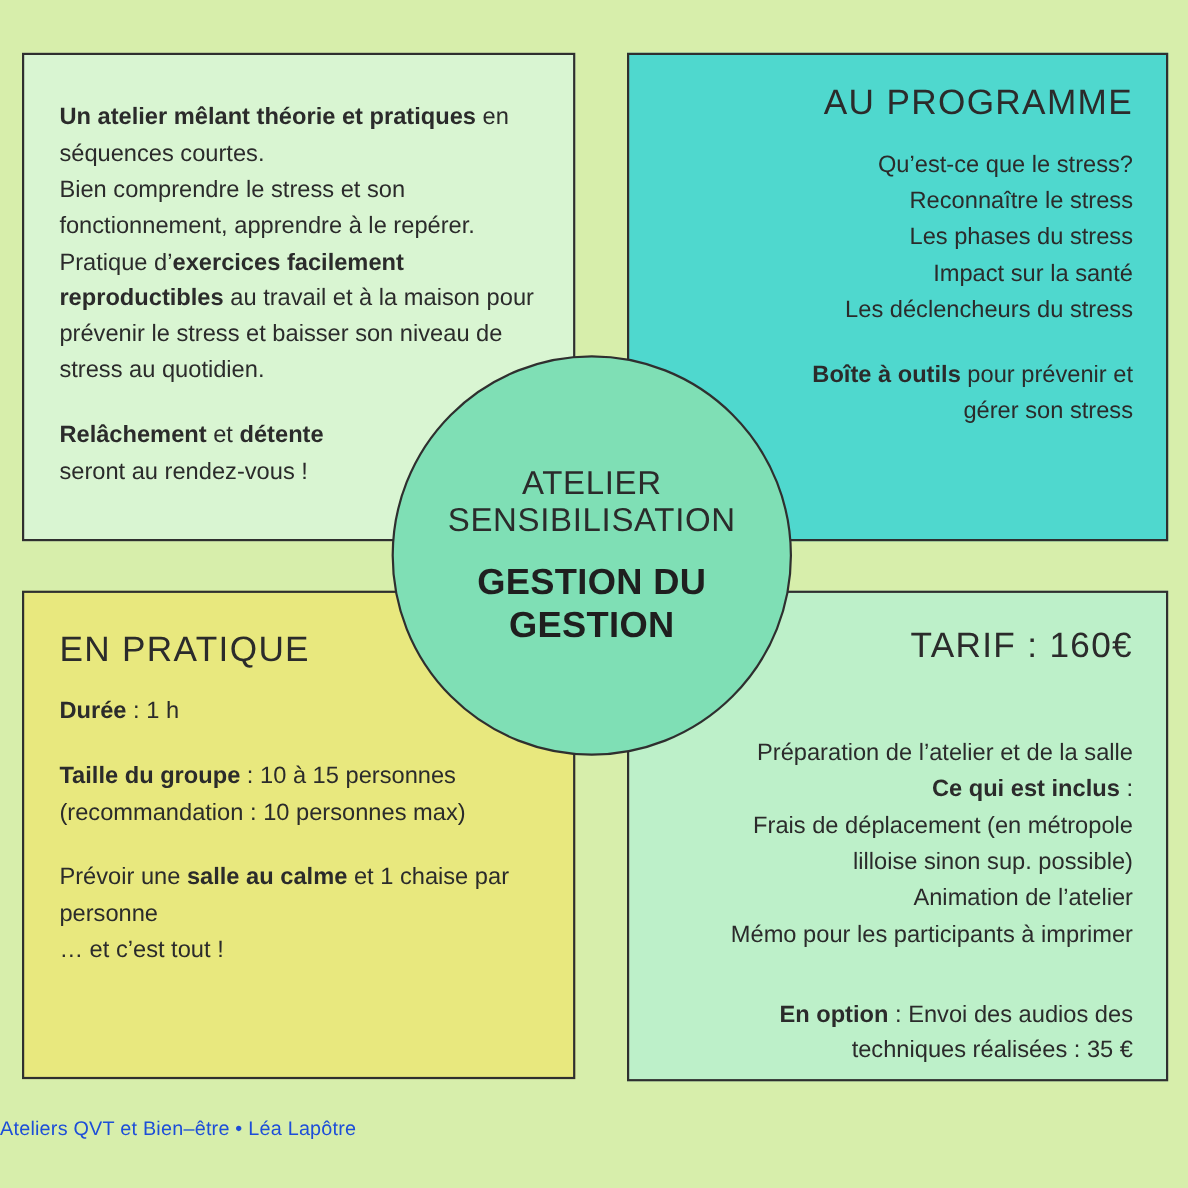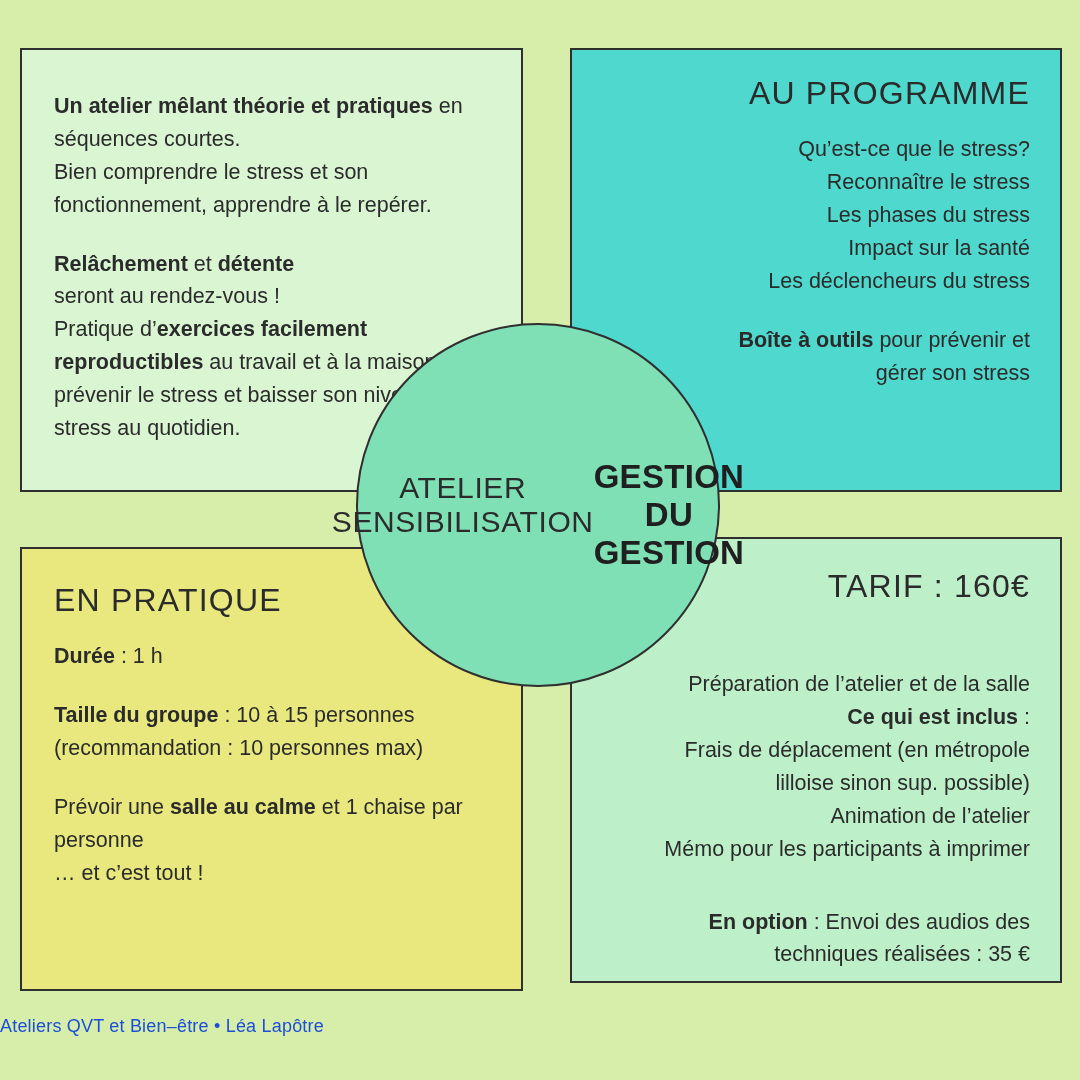--- a/index.html
+++ b/index.html
@@ -30,21 +30,20 @@
     left:570px;top:48px;width:492px;height:444px;
     background:#4fd8ce;
     padding:26px 30px 0 24px;
     text-align:right;
   }
   
   #panel-practical{
     left:20px;top:537px;width:503px;height:444px;
     background:#e8e87e;
     padding:34px 22px 0 32px;
-    margin-top:10px;
   }
   
   #panel-pricing{
     left:570px;top:537px;width:492px;height:446px;
     background:#bdf0c9;
     padding:30px 30px 0 24px;
     text-align:right;
   }
 
   .heading{
@@ -79,21 +78,21 @@
   
   #center-circle{
     position:absolute;
     left:356px;top:323px;
     width:364px;height:364px;
     border-radius:50%;
     background:#7fdfb5;
     border:2px solid #2f2f2f;
     box-sizing:border-box;
     display:flex;
-    flex-direction:row;
+    flex-direction:column;
     align-items:center;
     justify-content:center;
     text-align:center;
     z-index:5;
   }
   .circle-kicker{
     font-size:30px;
     font-weight:400;
     line-height:1.12;
     letter-spacing:0.6px;
@@ -122,26 +121,26 @@
 </head>
 <body>
 
 <div class="canvas">
 
   <div class="panel" id="panel-approach">
     <p class="para">
       <b>Un atelier mêlant théorie et pratiques</b><span> en séquences courtes.</span>
     </p>
     <p class="para">Bien comprendre le stress et son fonctionnement, apprendre à le repérer.</p>
+    <p class="para">
+      <span>Pratique d’</span><b>exercices facilement reproductibles</b><span> au travail et à la maison pour prévenir le stress et baisser son niveau de stress au quotidien.</span>
+    </p>
     <p class="para spaced">
       <b>Relâchement</b><span> et </span><b>détente</b><br>
       <span>seront au rendez-vous !</span>
-    </p>
-    <p class="para">
-      <span>Pratique d’</span><b>exercices facilement reproductibles</b><span> au travail et à la maison pour prévenir le stress et baisser son niveau de stress au quotidien.</span>
     </p>
   </div>
 
   <div class="panel" id="panel-programme">
     <h2 class="heading">AU PROGRAMME</h2>
     <div class="list">
       <div>Qu’est-ce que le stress?</div>
       <div>Reconnaître le stress</div>
       <div>Les phases du stress</div>
       <div>Impact sur la santé</div>

